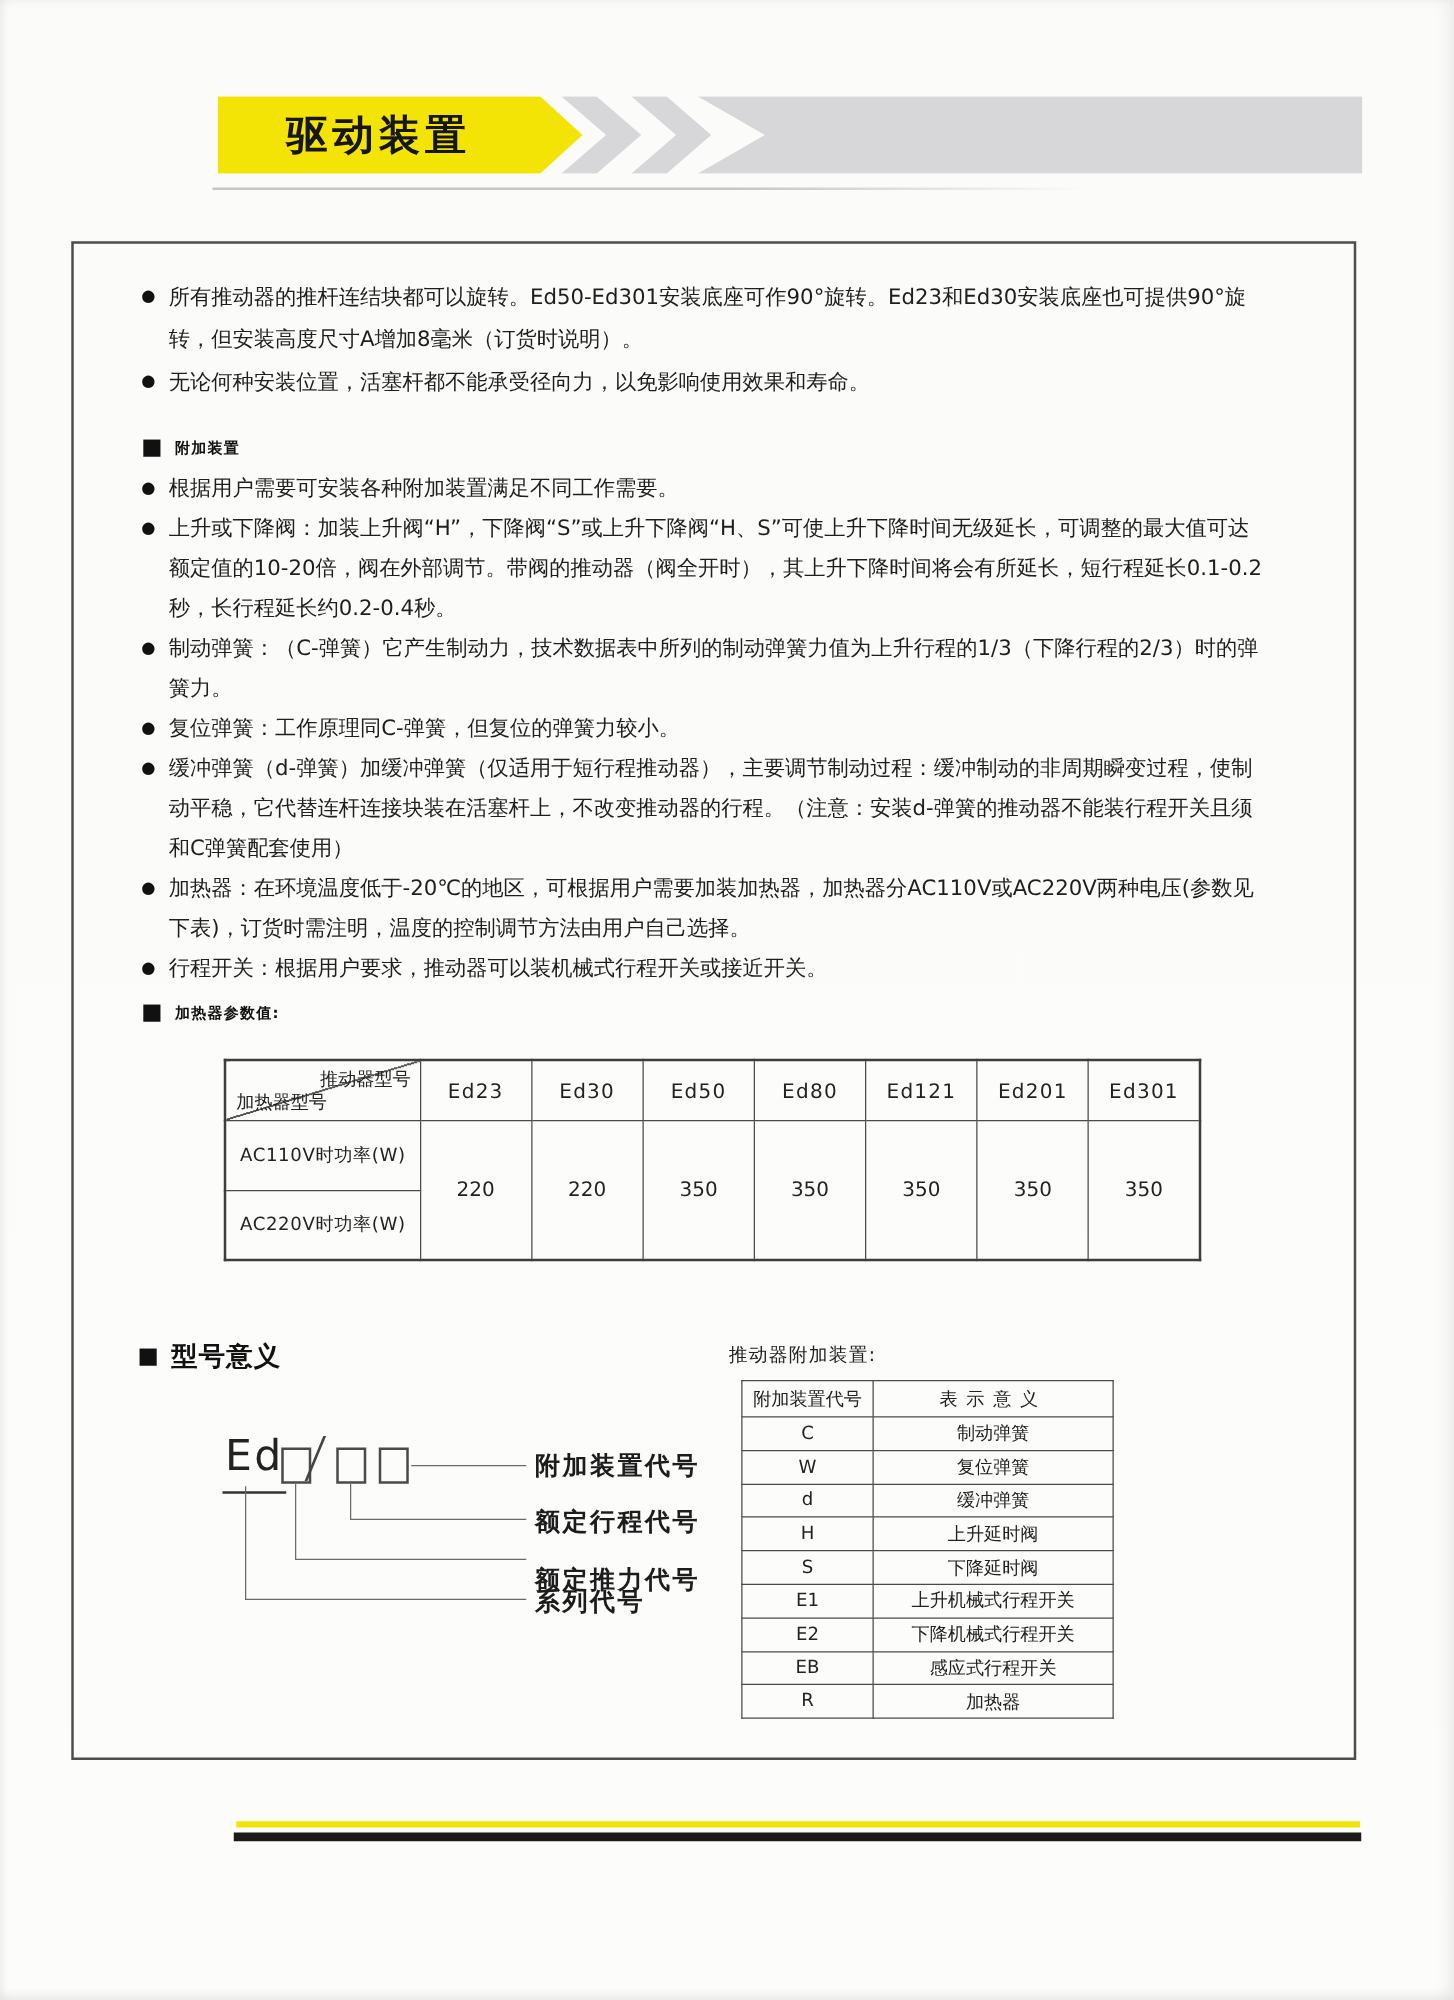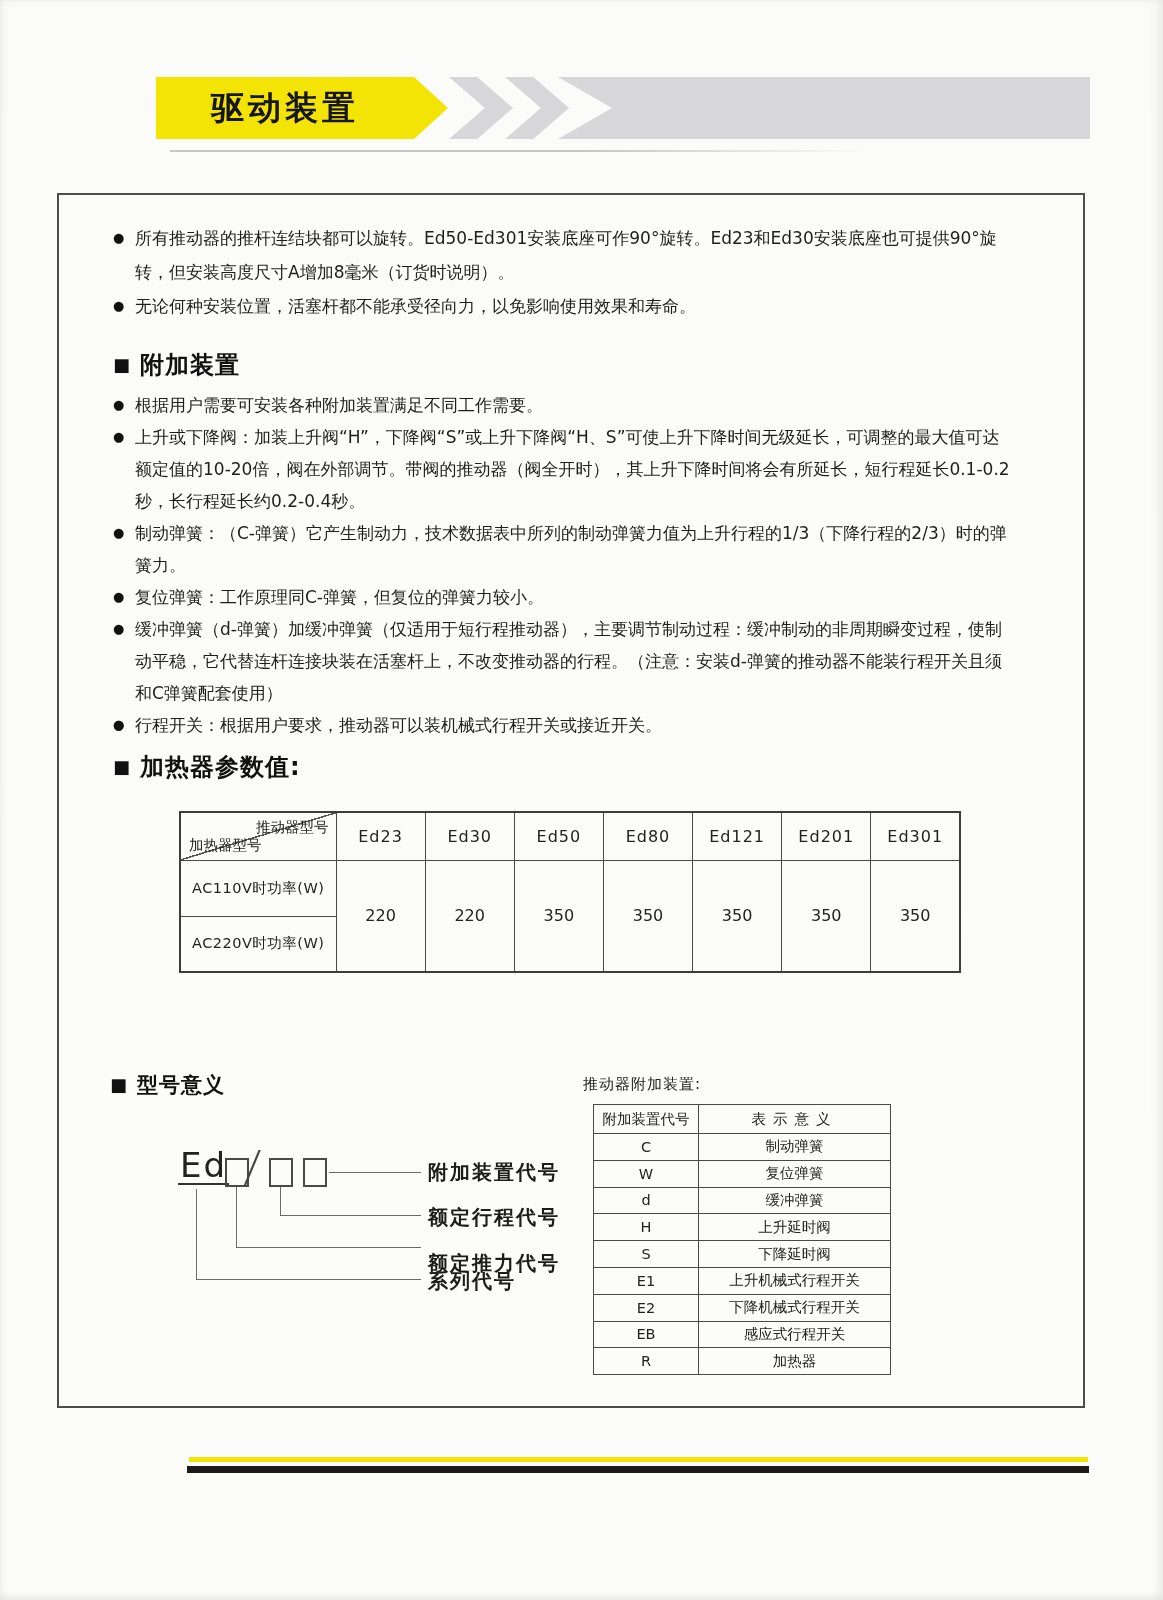--- a/index.html
+++ b/index.html
@@ -12,21 +12,21 @@
     overflow:hidden;
   }
   .page {
     position:absolute; inset:0;
     background:linear-gradient(180deg,#fbfbfa 0%,#fcfcfb 100%);
     box-shadow:inset -6px 0 10px rgba(0,0,0,0.05), inset 0 -5px 8px rgba(0,0,0,0.04), inset 4px 0 6px rgba(0,0,0,0.03);
   }
 
   
   .banner-yellow {
-    position:absolute; left:156px; top:77px; width:462px; height:62px;
+    position:absolute; left:174px; top:77px; width:462px; height:62px;
     background:#f3e406;
     clip-path:polygon(0 0, 258px 0, 292px 50%, 258px 100%, 0 100%);
   }
   .banner-title {
     position:absolute; left:0; top:0; width:258px; height:62px;
     line-height:62px; text-align:center;
     font-size:33px; font-weight:bold; letter-spacing:4px; color:#161616;
   }
   .chev { position:absolute; top:77px; width:64px; height:62px; background:#d7d7da;
     clip-path:polygon(0 0, 44% 0, 100% 50%, 44% 100%, 0 100%, 56% 50%); }
@@ -49,21 +49,21 @@
   .box-flow { position:absolute; left:0; top:0; right:0; padding:26px 70px 0 54px; }
 
   ul.blist { list-style:none; }
   ul.blist li { position:relative; padding-left:22px; font-size:17px; }
   ul.blist .dot { position:absolute; left:0; top:0; font-size:13px; color:#111; }
   ul.intro-list li { line-height:34px; }
   ul.addons-list li { line-height:32px; }
 
   .sec-head { display:flex; align-items:center; gap:10px; font-weight:bold; }
   .sec-head .sq { font-size:18px; line-height:1; color:#111; }
-  .sec-head .t  { font-size:24px; letter-spacing:1px; color:#111; }
+  .sec-head .t  { font-size:12px; letter-spacing:1px; color:#111; }
   .head-addons { margin:26px 0 8px 0; }
   .head-heater { margin:10px 0 0 0; }
 
   
   .heater-table {
     border-collapse:collapse; table-layout:fixed;
     margin:28px 0 0 66px; width:782px;
     font-size:16px; color:#222; background:transparent;
   }
   .heater-table td, .heater-table th {
@@ -86,21 +86,21 @@
   .heater-table .rlabel { font-size:14.5px; letter-spacing:0.5px; }
 
   
   .model-area { position:absolute; left:0; top:868px; width:100%; height:345px; }
   .model-area .sec-head { position:absolute; left:51px; top:8px; }
   .model-area .sec-head .t { font-size:21px; }
 
   .m-prefix {
     position:absolute; left:119px; top:84px;
     font-size:34px; font-weight:500; letter-spacing:2px; color:#222;
-    border-bottom:2px solid #333; padding:0 2px 0 2px; line-height:36px;
+    border-bottom:2px solid #333; padding:0 2px 10px 2px; line-height:36px;
   }
   .m-box { position:absolute; top:95px; width:24px; height:29px; border:2px solid #4a4a4a; background:transparent; }
   .m-box.b1 { left:166px; }
   .m-box.b2 { left:210px; }
   .m-box.b3 { left:244px; }
   .m-slash { position:absolute; left:186px; top:78px; font-size:44px; font-weight:300; color:#444; transform:skewX(-6deg); }
 
   .conn { position:absolute; border-color:#6a6a6a; border-style:solid; border-width:0; }
   .conn.h1 { left:270px; top:109px; width:92px;  border-top-width:1.5px; }
   .conn.e2 { left:221px; top:124px; width:141px; height:29px; border-left-width:1.5px; border-bottom-width:1.5px; }
@@ -181,20 +181,21 @@
         <li>
           <span class="dot">●</span>
           <span>复位弹簧：工作原理同C-弹簧，但复位的弹簧力较小。</span>
         </li>
         <li>
           <span class="dot">●</span>
           <span>缓冲弹簧（d-弹簧）加缓冲弹簧（仅适用于短行程推动器），主要调节制动过程：缓冲制动的非周期瞬变过程，使制动平稳，它代替连杆连接块装在活塞杆上，不改变推动器的行程。（注意：安装d-弹簧的推动器不能装行程开关且须和C弹簧配套使用）</span>
         </li>
         <li>
           <span class="dot">●</span>
+          <span>加热器：在环境温度低于-20℃的地区，可根据用户需要加装加热器，加热器分AC110V或AC220V两种电压(参数见下表)，订货时需注明，温度的控制调节方法由用户自己选择。</span>
         </li>
         <li>
           <span class="dot">●</span>
           <span>行程开关：根据用户要求，推动器可以装机械式行程开关或接近开关。</span>
         </li>
       </ul>
 
       <div class="sec-head head-heater">
         <span class="sq">■</span>
         <span class="t">加热器参数值:</span>

